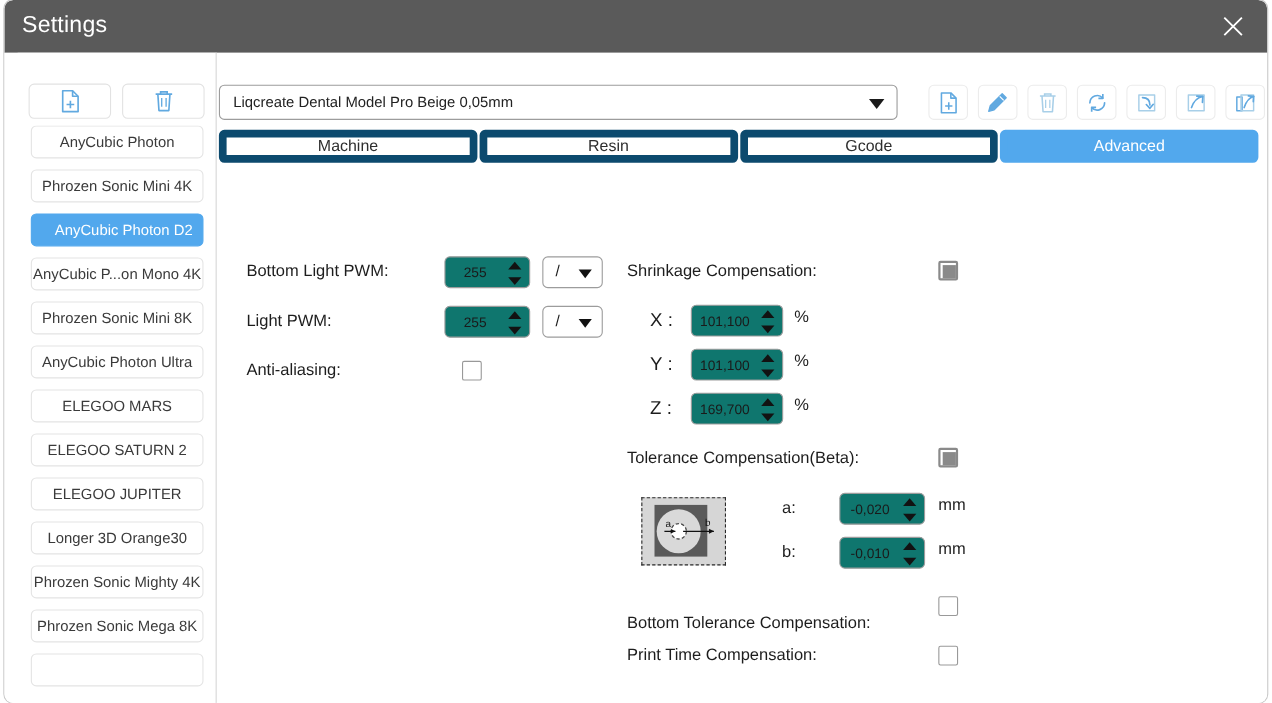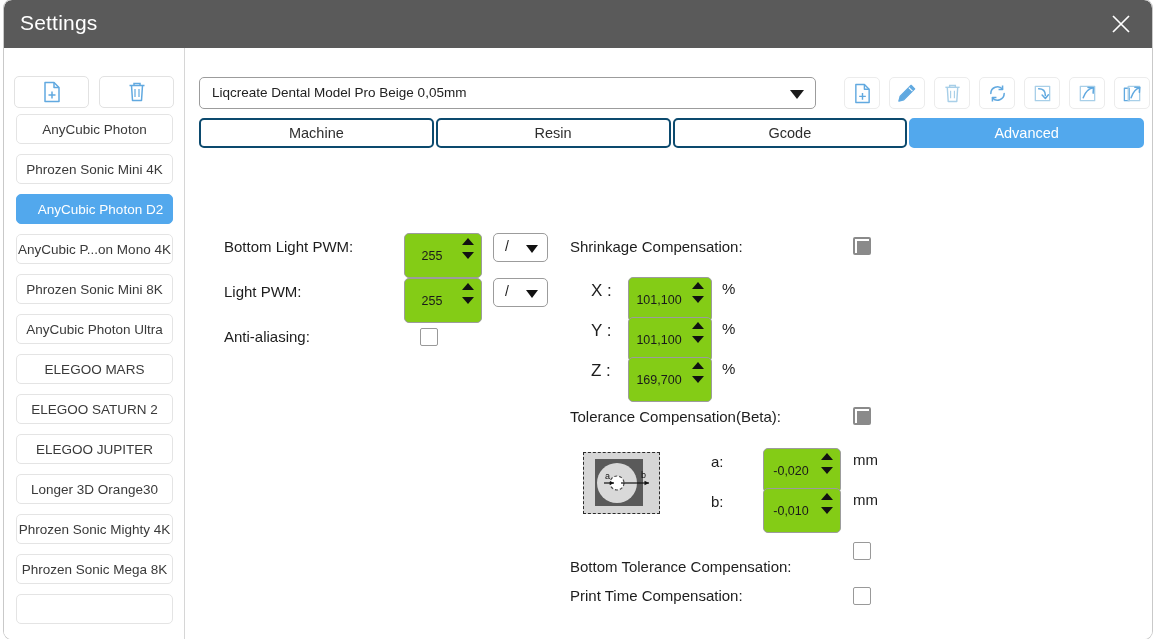--- a/index.html
+++ b/index.html
@@ -49,21 +49,21 @@
   
   #body-area {
     position: absolute;
     left: 0; top: 48px; width: 1148px; height: 591px;
     background: #ffffff;
   }
 
   
   #sidebar {
     position: absolute;
-    left: 0; top: 0; width: 181px; height: 591px;
+    left: 12px; top: 0; width: 181px; height: 591px;
     background: #ffffff;
     border-right: 1px solid #d6d6d6;
   }
   #sidebar-toolbar {
     position: absolute;
     left: 10px; top: 28px;
     width: 160px; height: 32px;
     display: flex; gap: 10px;
   }
   .side-tool-btn {
@@ -156,21 +156,21 @@
   
   #tabs {
     position: absolute;
     left: 14px; top: 70px;
     width: 945px; height: 30px;
     display: flex;
   }
   .tab {
     flex: 1;
     height: 30px;
-    border: 2px solid #0c4a6e;
+    border: 7px solid #0c4a6e;
     border-radius: 5px;
     background: #ffffff;
     color: #2e2e2e;
     font-size: 14.5px;
     display: flex; align-items: center; justify-content: center;
     margin-right: 2px;
     cursor: pointer;
   }
   .tab:last-child { margin-right: 0; }
   .tab.active {
@@ -187,22 +187,22 @@
     font-size: 15px;
     color: #1d1d1d;
     white-space: nowrap;
   }
 
   
   .spinbox {
     position: absolute;
     border: 1px solid #9c9c9c;
     border-radius: 5px;
-    background: #84cc16;
-    height: 45px;
+    background: #0f766e;
+    height: 29px;
     text-align: center;
   }
   .spinbox .val {
     position: absolute;
     left: 0; right: 22px; top: 0; bottom: 0;
     display: flex; align-items: center; justify-content: center;
     font-size: 12.5px;
     color: #1a1a1a;
   }
   .spin-arrows {

